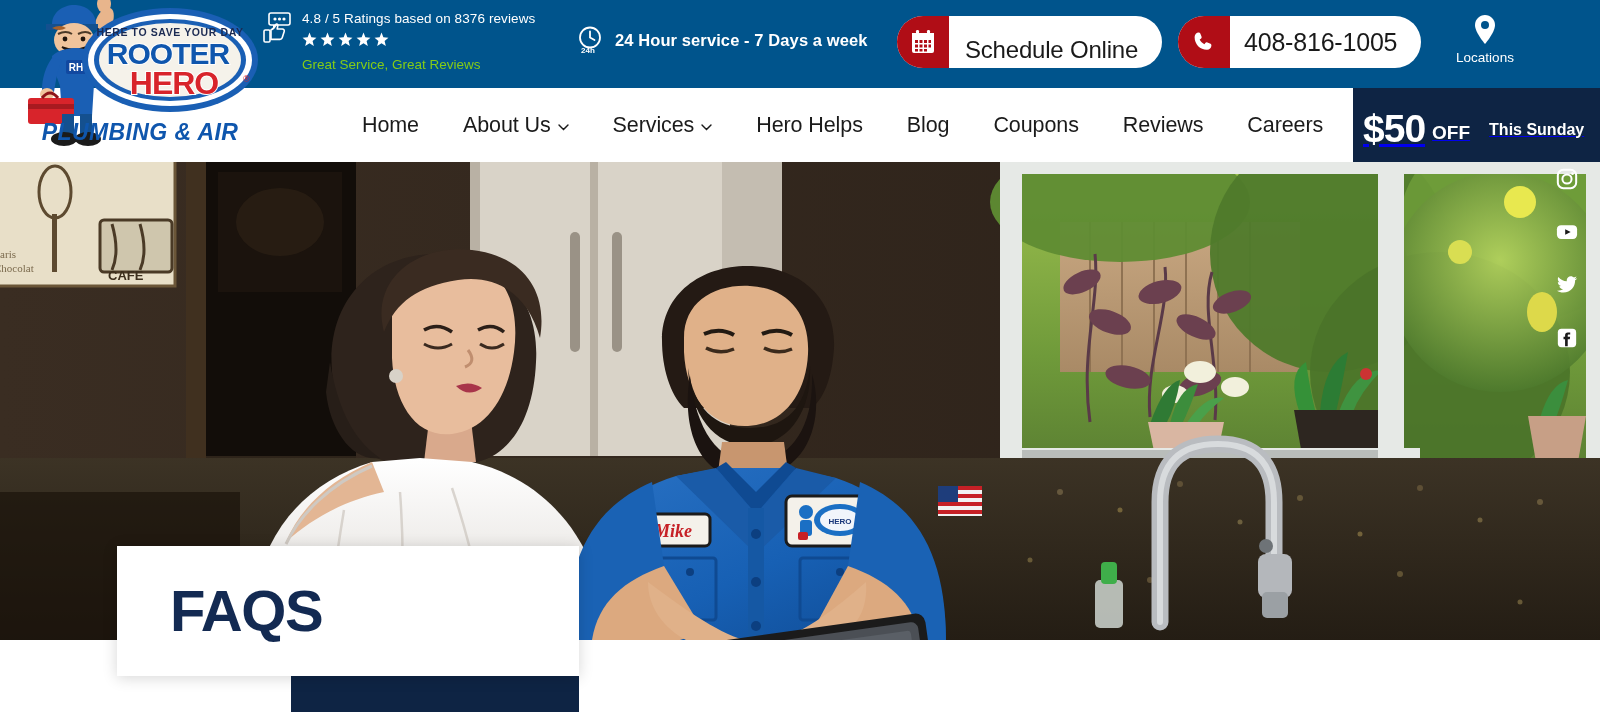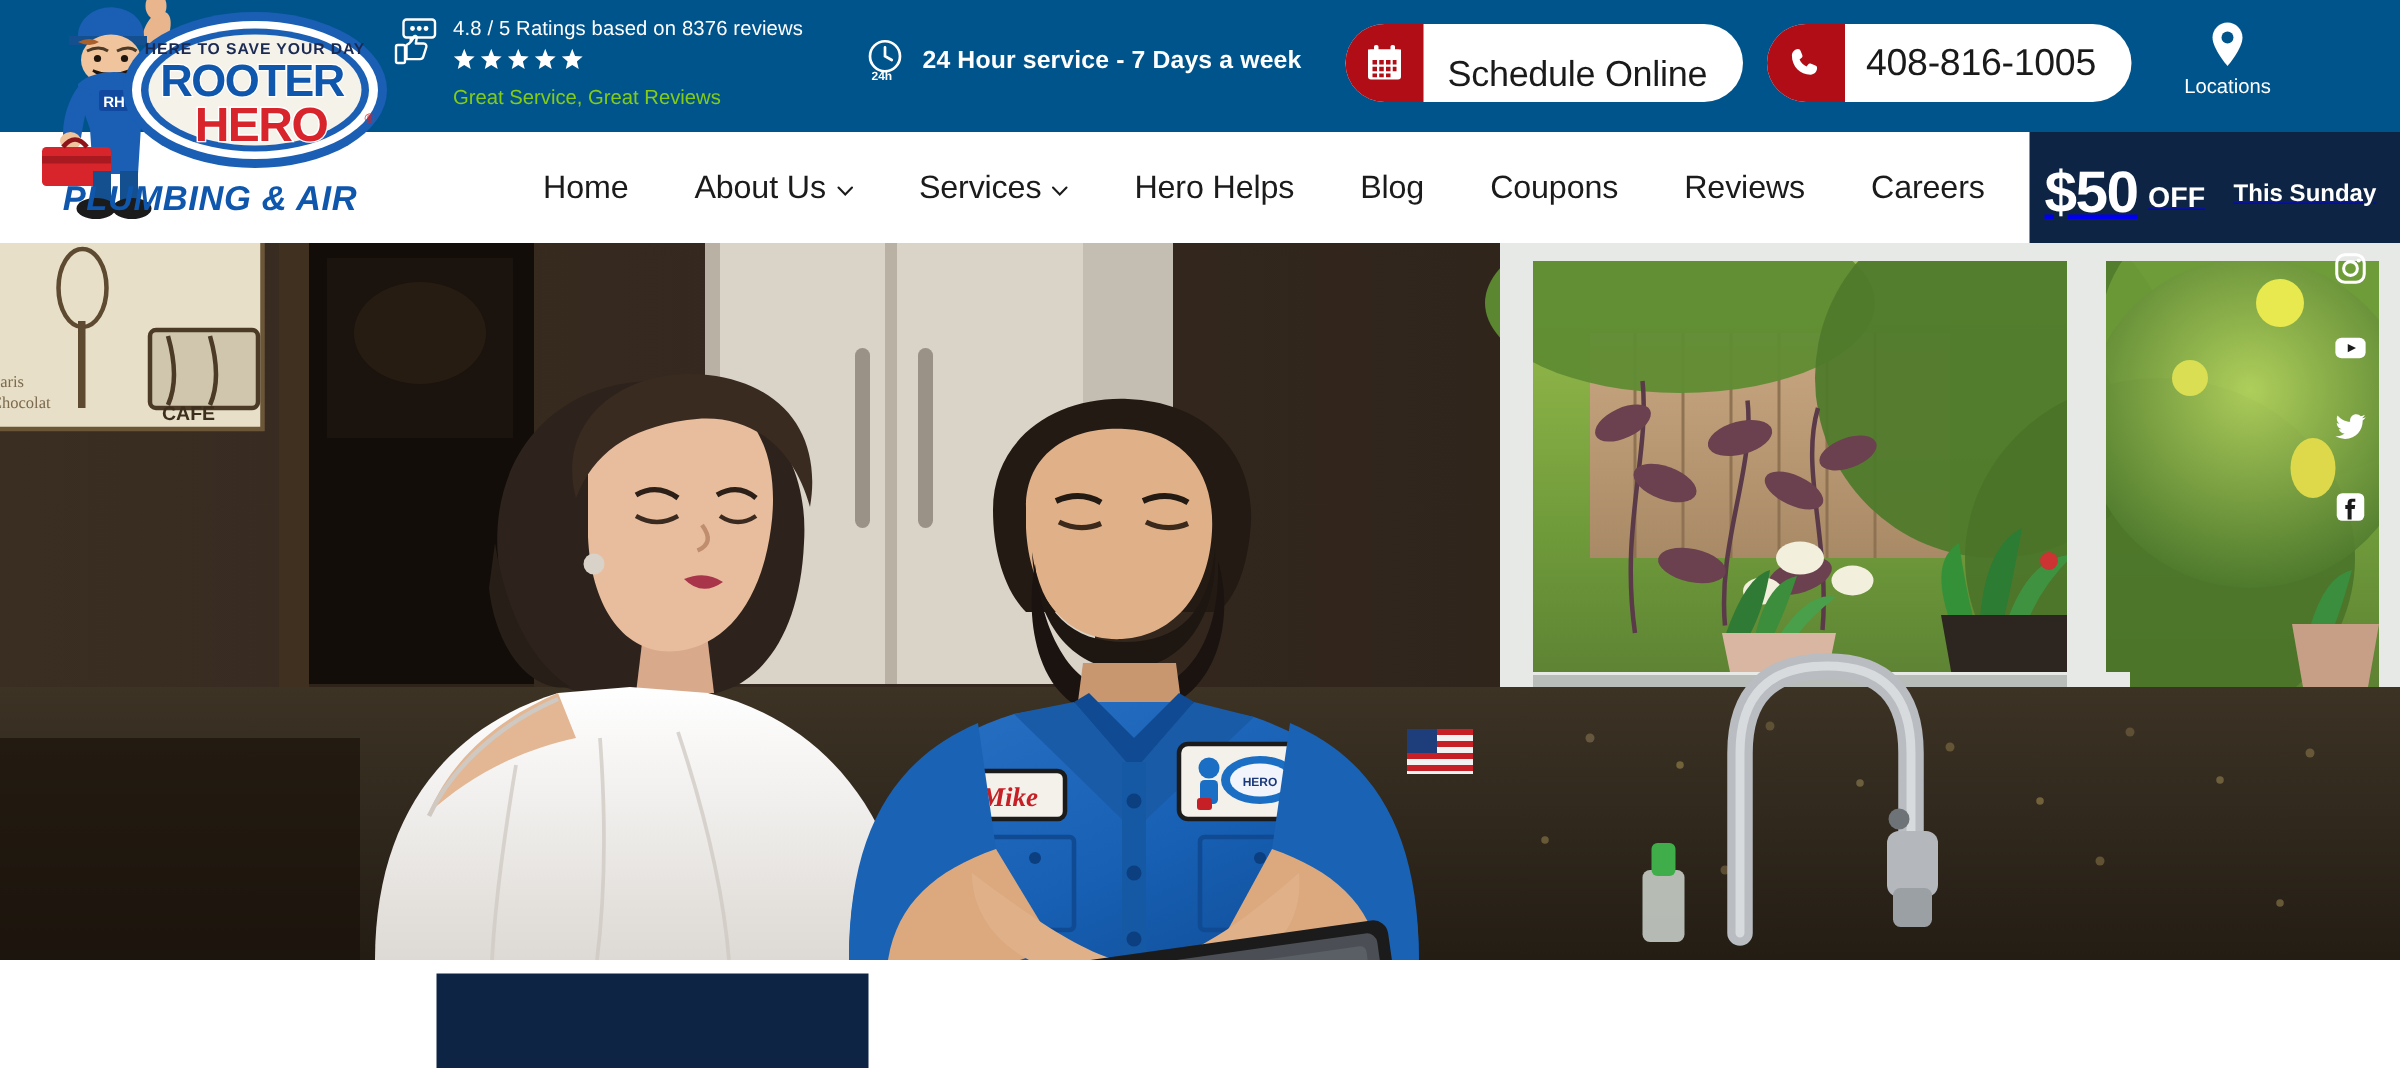--- a/index.html
+++ b/index.html
@@ -568,20 +568,23 @@
         <rect x="2" y="2" width="20" height="20" rx="4" fill="#fff"></rect>
         <path d="M15.5 8.2 h-1.9 c-.5 0-.8.3-.8.8 v1.6 h2.6 l-.35 2.8 h-2.25 V21 h-2.9 v-7.6 H8.2 v-2.8 h1.7 V9 c0-1.9 1.15-3 2.9-3 h2.7 z" fill="#1b1b1b"></path>
       </svg>
     </a>
   </div>
 
   <div class="page-bottom"></div>
 
   <div class="navy-block"></div>
 
+  <div class="faq-card">
+    <div class="faq-title">FAQS</div>
+  </div>
 
   <div class="logo-wrap">
     <svg class="logo-svg" viewBox="0 0 248 152">
 
       <g>
 
         <path d="M76 30 C78 16 86 8 92 10 C98 12 96 24 92 32 Z" fill="#e8b58c"></path>
         <ellipse cx="86" cy="6" rx="7" ry="9" fill="#e8b58c"></ellipse>
 
         <path d="M34 26 C34 14 46 6 58 7 C70 8 78 16 78 26 L34 26 Z" fill="#1a5fb4"></path>

